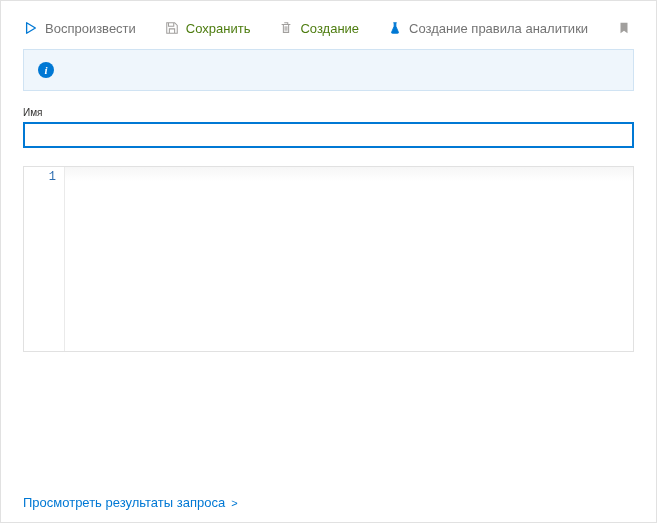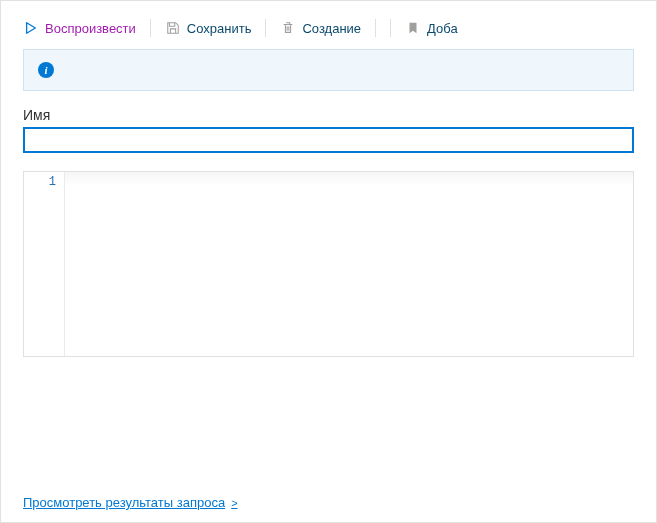--- a/index.html
+++ b/index.html
@@ -36,24 +36,24 @@
       margin-bottom: 12px;
       white-space: nowrap;
       overflow: hidden;
     }
     .toolbar-item {
       display: inline-flex;
       align-items: center;
       gap: 6px;
       font-size: 13px;
       cursor: pointer;
-      color: #a21caf;
+      color: #737373;
     }
     .toolbar-item.disabled {
-      color: #0c4a6e;
+      color: #4d7c0f;
       cursor: default;
     }
     .toolbar-icon {
       display: inline-flex;
       align-items: center;
       justify-content: center;
       width: 16px;
       height: 16px;
     }
     .toolbar-sep {
@@ -81,21 +81,21 @@
       display: inline-flex;
       align-items: center;
       justify-content: center;
       font-weight: bold;
       font-size: 11px;
       font-style: italic;
       font-family: Georgia, serif;
       flex-shrink: 0;
     }
     .field-label {
-      font-size: 14px;
+      font-size: 10px;
       color: #323130;
       margin-bottom: 4px;
     }
     .name-input {
       width: 100%;
       height: 26px;
       border: 2px solid #0078d4;
       padding: 2px 6px;
       font-size: 13px;
       font-family: inherit;
@@ -131,21 +131,20 @@
       overflow: auto;
     }
     .view-link {
       display: inline-flex;
       align-items: center;
       gap: 6px;
       color: #0078d4;
       font-size: 13px;
       cursor: pointer;
       margin-top: auto;
-      text-decoration: underline;
     }
     .chevron {
       font-size: 11px;
     }
   </style>
 </head>
 <body>
 
 <div class="container">
 
@@ -173,20 +172,28 @@
     <div class="toolbar-item disabled">
       <span class="toolbar-icon">
         <svg width="14" height="14" viewBox="0 0 16 16">
             <path d="M3 4 H13 M5 4 V13 H11 V4 M6 2 H10 V4 M7 6 V11 M9 6 V11" fill="none" stroke="#a19f9d" stroke-width="1.2"></path>
           </svg>
       </span>
       <span>Создание</span>
     </div>
     <div class="toolbar-sep"></div>
 
+    <div class="toolbar-item">
+      <span class="toolbar-icon">
+        <svg width="14" height="14" viewBox="0 0 16 16">
+            <path d="M6 2 H10 M7 2 V6 L4 13 Q4 14 5 14 H11 Q12 14 12 13 L9 6 V2" fill="#0078d4" stroke="#0078d4" stroke-width="1" stroke-linejoin="round"></path>
+          </svg>
+      </span>
+      <span>Создание правила аналитики</span>
+    </div>
     <div class="toolbar-sep"></div>
 
     <div class="toolbar-item disabled">
       <span class="toolbar-icon">
         <svg width="14" height="14" viewBox="0 0 16 16">
             <path d="M4 2 H12 V14 L8 11 L4 14 Z" fill="#a19f9d"></path>
           </svg>
       </span>
       <span>Доба</span>
     </div>

